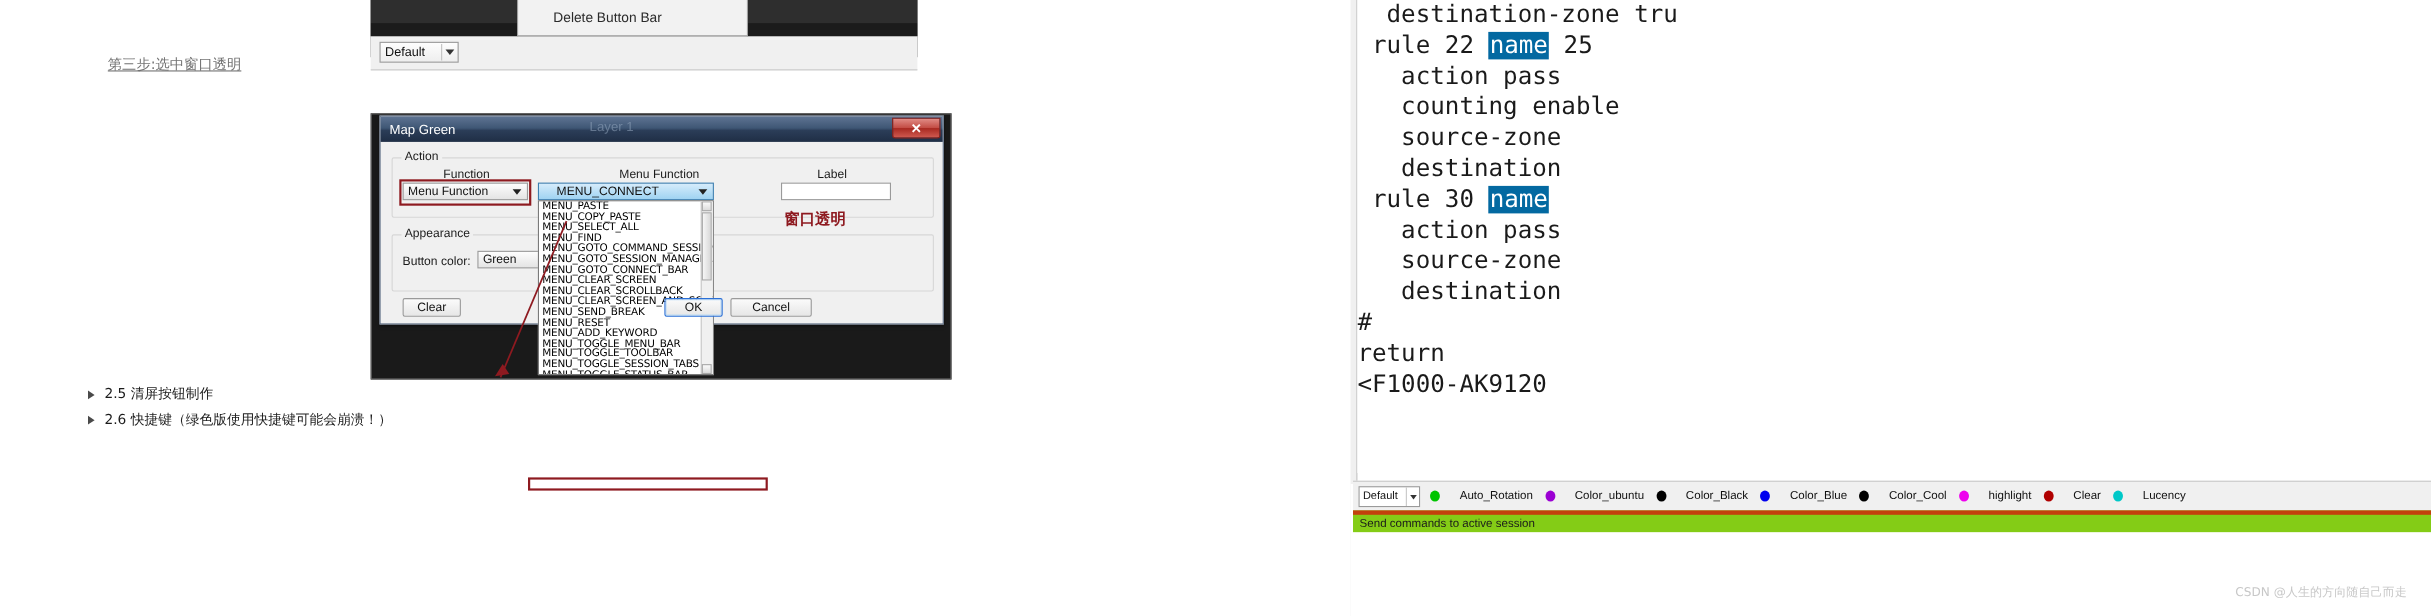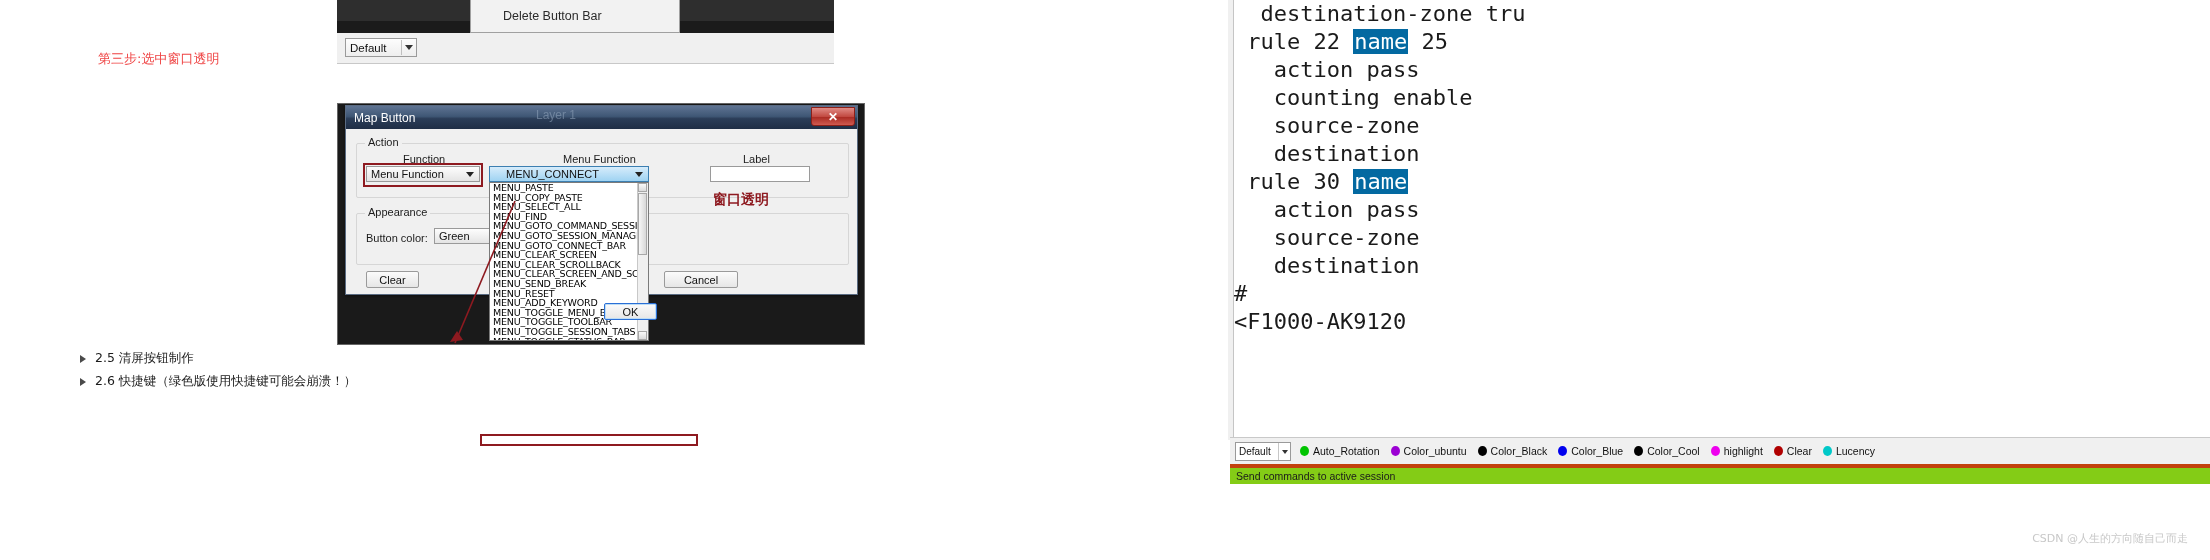--- a/index.html
+++ b/index.html
@@ -11,21 +11,21 @@
     overflow: hidden;
   }
   #root { position: relative; width: 2210px; height: 560px; background:#fff; }
 
   
   #left-pane { position:absolute; left:0; top:0; width:1228px; height:560px; background:#fff; }
 
   .zh-note {
     position:absolute; left:98px; top:50px;
     font-family:"DejaVu Sans","Liberation Sans",sans-serif;
-    font-size:13px; color:#ef4444; white-space:nowrap;
+    font-size:13px; color:#737373; white-space:nowrap;text-decoration:underline;
   }
 
   
   .top-strip { position:absolute; left:337px; top:0; width:497px; height:52px; background:#3c3c3c; }
   .top-strip-dark { position:absolute; left:337px; top:0; width:497px; height:21px; background:#2e2e2e;}
   .top-strip-bar { position:absolute; left:337px; top:21px; width:497px; height:12px; background:#1b1b1b;}
   .top-strip-light { position:absolute; left:337px; top:33px; width:497px; height:31px; background:#f0f0f0; border-bottom:1px solid #c8c8c8;}
   .ctx-menu {
     position:absolute; left:470px; top:0px; width:210px; height:33px;
     background:#f2f2f2; border:1px solid #a0a0a0; border-top:none;
@@ -134,21 +134,21 @@
   .term-edge { position:absolute; left:0; top:0; width:6px; height:440px; background:#f0f0f0; border-right:1px solid #c5c5c5;}
 
   
   .btnbar { position:absolute; left:1230px; top:437px; width:980px; height:27px;
             background:#f0f0f0; border-top:1px solid #c9c9c9; display:flex; align-items:center; gap:0px; padding-left:5px;}
   .bb-combo { width:56px; height:19px; background:#fff; border:1px solid #9a9a9a; font-size:10px;
               display:flex; align-items:center; padding-left:3px; position:relative; color:#111; margin-right:9px;}
   .bb-combo .sep { position:absolute; right:11px; top:0; bottom:0; width:1px; background:#c7c7c7;}
   .bb-combo .arr { position:absolute; right:2px; top:7px; width:0;height:0;
     border-left:3.5px solid transparent;border-right:3.5px solid transparent;border-top:4.5px solid #333;}
-  .bb-item { display:flex; align-items:center; gap:4px; margin-right:11px; font-size:10.5px; color:#111; white-space:nowrap;}
+  .bb-item { display:flex; align-items:center; gap:18px; margin-right:11px; font-size:10.5px; color:#111; white-space:nowrap;}
   .bb-item i { width:9px; height:10px; border-radius:50%; display:block; }
 
   .statusbar { position:absolute; left:1230px; top:464px; width:1116px; height:20px;
                background:#84cc16; border-top:4px solid #c2410c; display:flex; align-items:center;
                padding-left:6px; font-size:10.5px; color:#1b1b1b; }
   .rightwhite { position:absolute; left:1230px; top:484px; width:980px; height:76px; background:#fff;}
   .watermark { position:absolute; right:22px; bottom:14px; font-size:11px; color:#c8c8c8;
                font-family:"DejaVu Sans","Liberation Sans",sans-serif; }
   .divider-v { position:absolute; left:1228px; top:0; width:1px; height:560px; background:#e3e3e3; }
 </style>
@@ -173,21 +173,21 @@
     <div class="default-combo">
       <span>Default</span>
       <span class="sep"></span>
       <span class="arr"></span>
     </div>
 
     <div class="shot"></div>
 
     <div class="w7dlg">
       <div class="w7-title">
-        <span>Map Button</span>
+        <span>Map Green</span>
         <span class="ghost">Layer 1</span>
         <span class="w7-close">✕</span>
       </div>
       <div class="w7-body">
 
         <div class="grp" style="left:10px; top:14px; width:493px; height:55px;">
           <span class="grp-label">Action</span>
         </div>
 
         <span class="fld-label" style="left:57px; top:24px;text-align:right;">Function</span>
@@ -238,21 +238,21 @@
               <div class="li">MENU_TOGGLE_STATUS_BAR</div>
             </div>
           <div class="lb-scroll">
             <div class="lb-up" style="top:0;"></div>
             <div class="lb-thumb" style="top:10px; height:62px;"></div>
             <div class="lb-dn" style="bottom:0;"></div>
           </div>
         </div>
 
         <div class="btn7" style="left:20px; top:142px; width:53px; height:17px;">Clear</div>
-        <div class="btn7 focus" style="left:258px; top:142px; width:53px; height:17px;margin-top:32px;">OK</div>
+        <div class="btn7 focus" style="left:258px; top:142px; width:53px; height:17px;">OK</div>
         <div class="btn7" style="left:318px; top:142px; width:74px; height:17px;">Cancel</div>
       </div>
     </div>
 
     <svg class="arrow-svg" viewBox="0 0 528 242">
       <line x1="182" y1="235" x2="172" y2="230" stroke="#8e1a20" stroke-width="0"></line>
       <path d="M 118 240 L 178 98" stroke="#8e1a20" stroke-width="1.6" fill="none"></path>
       <path d="M 113 239 l 13 -2 l -6 -9 z" fill="#8e1a20"></path>
     </svg>
     <div class="redbox" style="left:480px; top:434px; width:218px; height:12px;"></div>
@@ -277,20 +277,21 @@
           <div class="ln"><span> rule 22 </span><span class="hl-orange">name</span><span> 25</span></div>
           <div class="ln"><span>   action pass</span></div>
           <div class="ln"><span>   counting enable</span></div>
           <div class="ln"><span>   source-zone</span></div>
           <div class="ln"><span>   destination</span></div>
           <div class="ln"><span> rule 30 </span><span class="hl-orange">name</span></div>
           <div class="ln"><span>   action pass</span></div>
           <div class="ln"><span>   source-zone</span></div>
           <div class="ln"><span>   destination</span></div>
           <div class="ln"><span>#</span></div>
+          <div class="ln"><span>return</span></div>
           <div class="ln"><span>&lt;F1000-AK9120</span></div>
         </div>
     </div>
 
   </div>
 
   <div class="btnbar">
     <div class="bb-combo">
       <span>Default</span>
       <span class="sep"></span>

